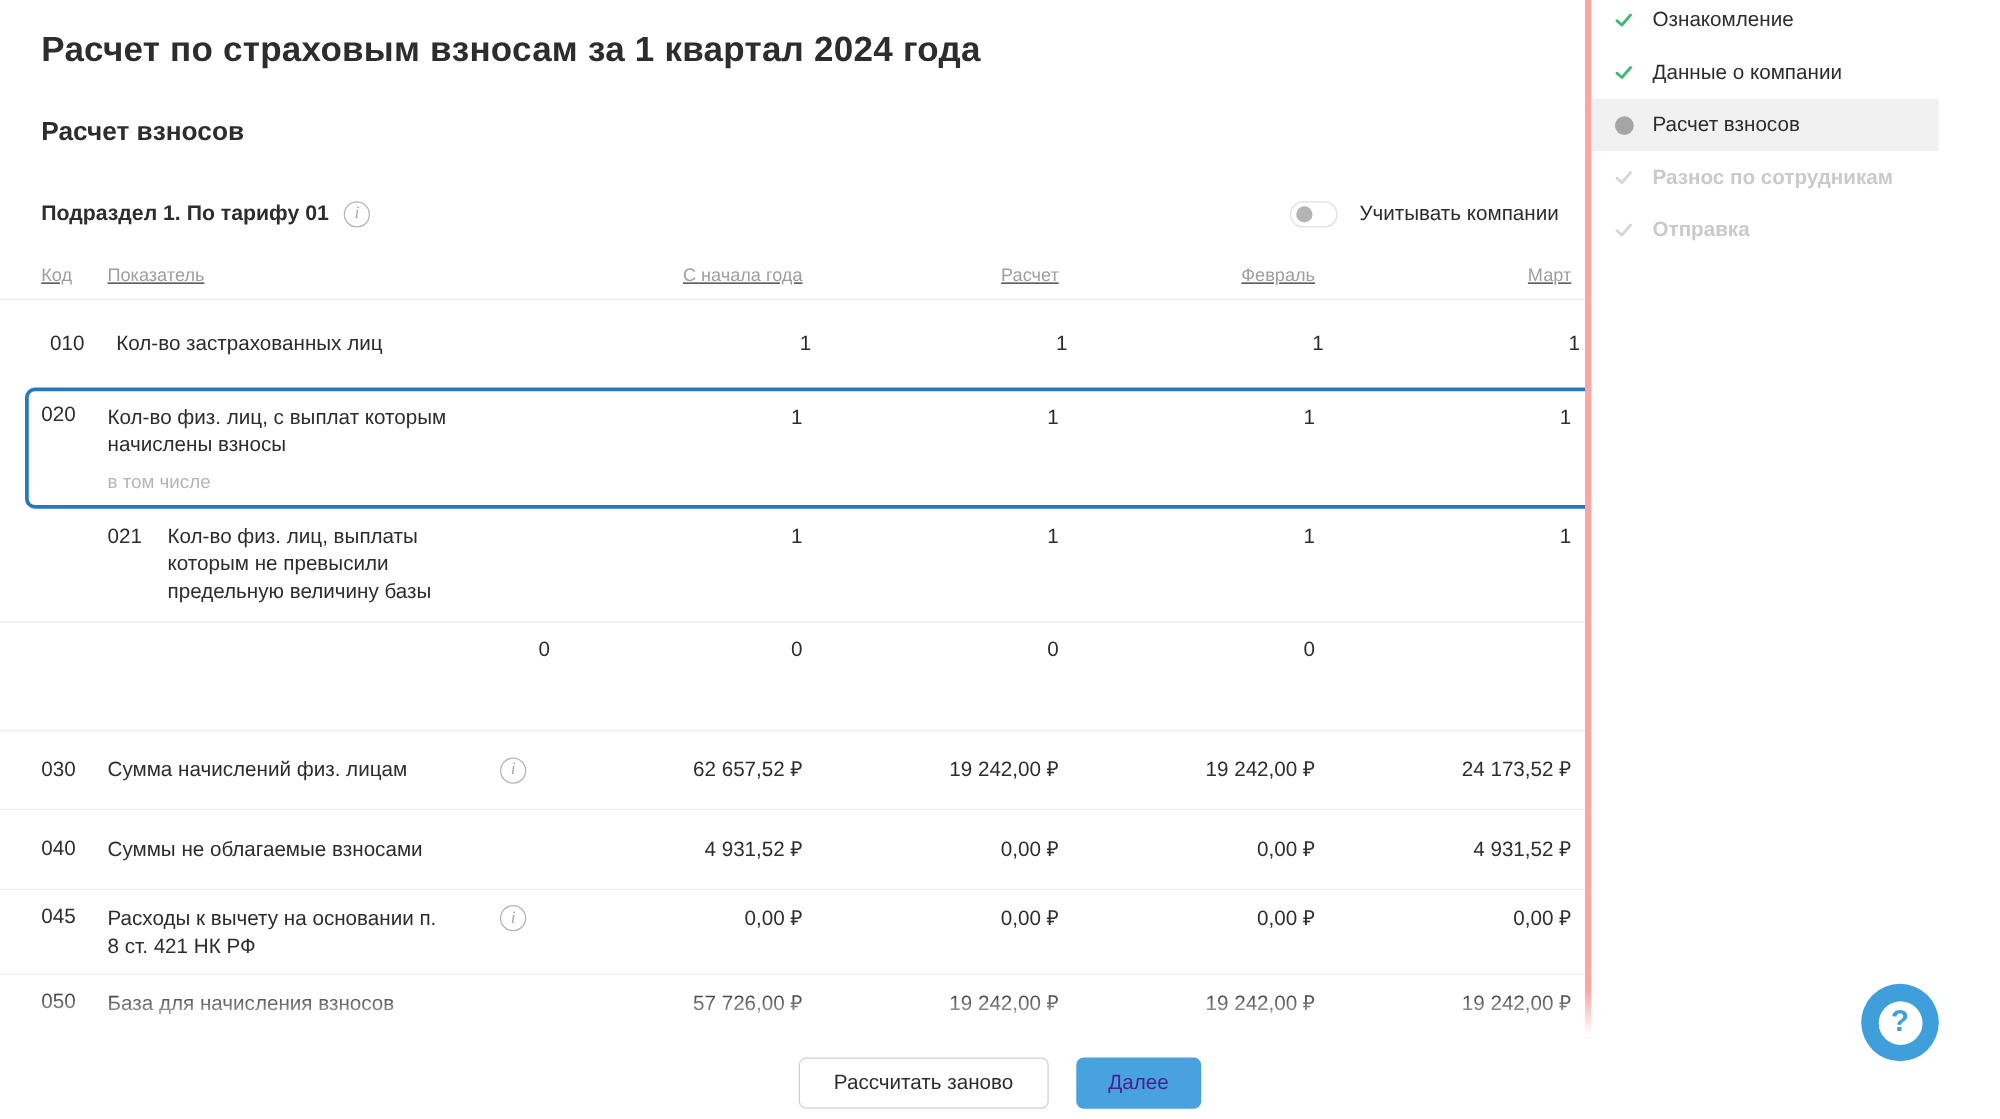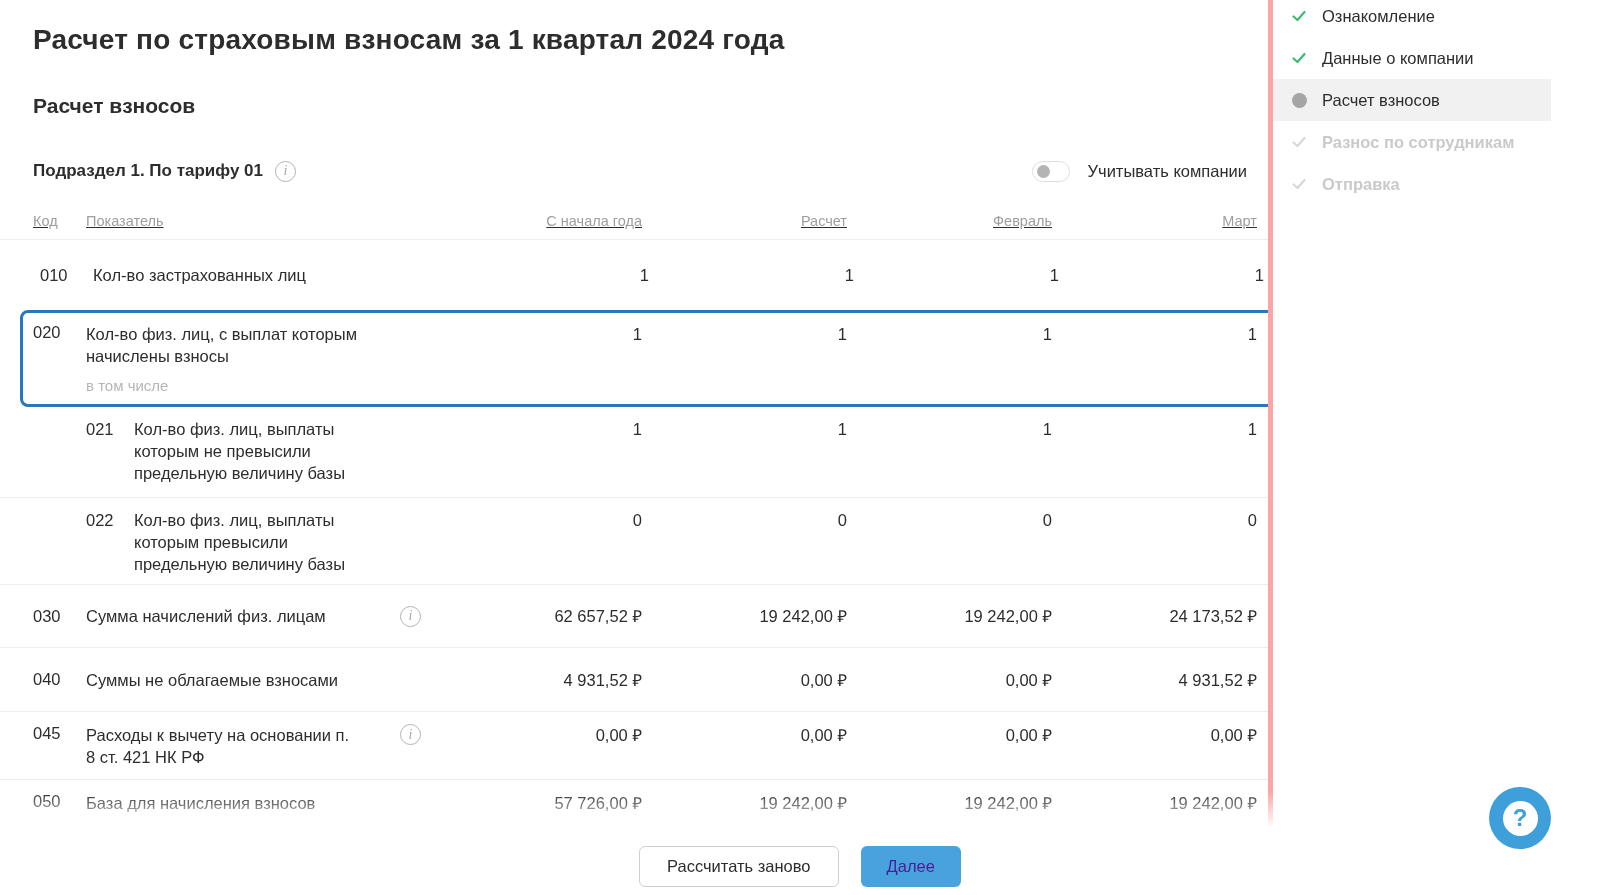--- a/index.html
+++ b/index.html
@@ -154,24 +154,20 @@
         </span>
         <span class="cell-info"></span>
         <span class="cell-val">1</span>
         <span class="cell-val">1</span>
         <span class="cell-val">1</span>
         <span class="cell-val">1</span>
       </div>
 
       <div class="grid row top bordered r022">
         <span class="cell-code"></span>
-        <span class="cell-label sub-flex">
-          <span class="sub-code">022</span>
-          <span class="sub-text">Кол-во физ. лиц, выплаты которым превысили предельную величину базы</span>
-        </span>
         <span class="cell-info"></span>
         <span class="cell-val">0</span>
         <span class="cell-val">0</span>
         <span class="cell-val">0</span>
         <span class="cell-val">0</span>
       </div>
 
       <div class="grid row center bordered r030">
         <span class="cell-code">030</span>
         <span class="cell-label"><span class="lbl-w">Сумма начислений физ. лицам</span></span>

